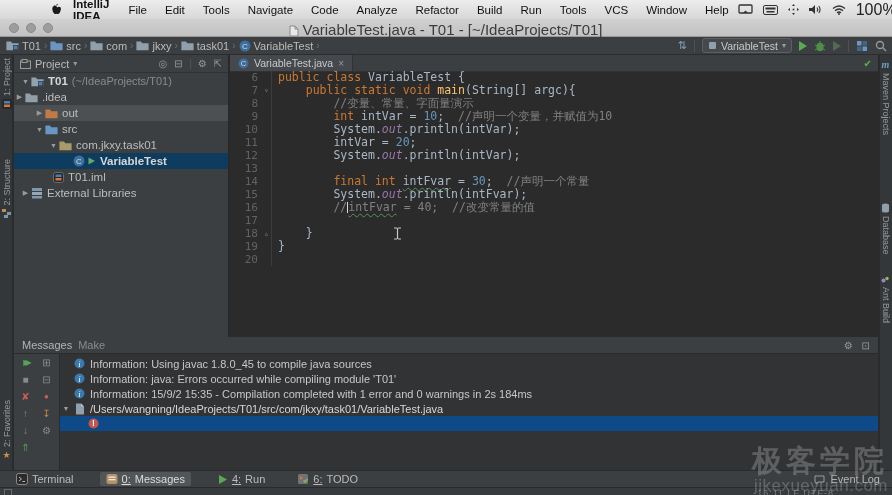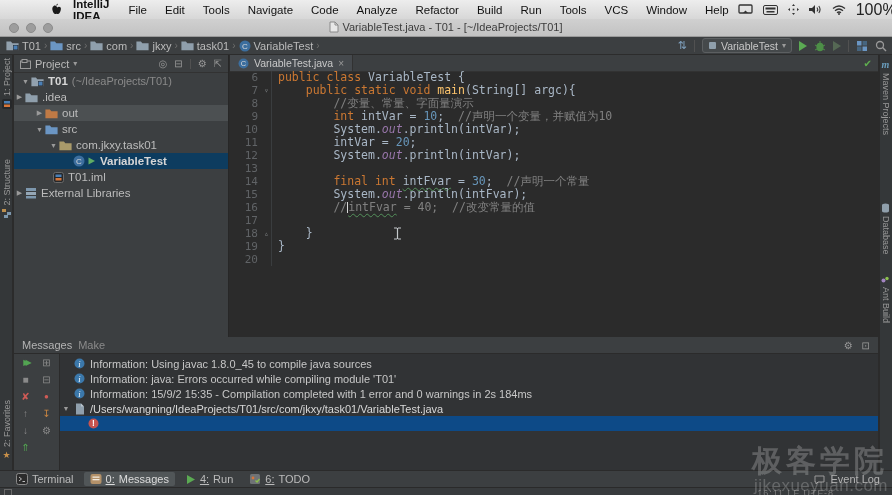--- a/index.html
+++ b/index.html
@@ -13,21 +13,21 @@
   .menu-item{padding:0 9px;}
   .menu-item.bold{font-weight:bold;padding:0 10px;}
   .mac-right{margin-left:auto;display:flex;align-items:center;gap:10px;padding-right:10px;}
   .mac-right svg{display:block;}
   .bat-pct{font-size:16px;color:#222;}
   
   .titlebar{position:absolute;top:19px;left:0;right:0;height:18px;background:linear-gradient(#d0d0d0,#c2c2c2);
             border-bottom:1px solid #9a9a9a;box-sizing:border-box;z-index:5;}
   .lights{position:absolute;left:9px;top:4px;display:flex;gap:7px;}
   .light{width:10px;height:10px;border-radius:50%;background:#9d9d9d;border:1px solid #8b8b8b;box-sizing:border-box;}
-  .tb-title{position:absolute;left:0;right:0;top:2px;text-align:center;font-size:11px;color:#3c3c3c;}
+  .tb-title{position:absolute;left:0;right:0;top:2px;text-align:center;font-size:15px;color:#3c3c3c;}
   .tb-title .ic{vertical-align:-2px;margin-right:3px;}
   
   .ide-toolbar{position:absolute;top:37px;left:0;right:0;height:18px;background:#3c3f41;border-bottom:1px solid #2c2c2c;
                box-sizing:border-box;display:flex;align-items:center;font-size:11px;color:#bbb;z-index:4;}
   .crumbs{display:flex;align-items:center;padding-left:6px;}
   .crumb{display:flex;align-items:center;gap:3px;}
   .crumb-sep{color:#6e6e6e;margin:0 3px;font-size:10px;}
   .run-cluster{margin-left:auto;display:flex;align-items:center;gap:7px;padding-right:5px;}
   .vdiv{width:1px;height:12px;background:#515151;}
   .run-config{display:flex;align-items:center;gap:4px;background:#45494b;border:1px solid #5c5f61;border-radius:3px;
@@ -439,21 +439,21 @@
           <span class="arrow"></span>
           <span class="ic">
             <svg width="11" height="11">
               <rect x="0.5" y="0.5" width="10" height="10" rx="2" fill="#26282a" stroke="#6a6a6a"></rect>
               <rect x="2.5" y="2.5" width="6" height="2.5" fill="#4a7fb5"></rect>
               <rect x="2.5" y="6" width="6" height="2.5" fill="#d7763a"></rect>
             </svg>
           </span>
           <span class="tree-label">T01.iml</span>
         </div>
-        <div class="tree-row" style="">
+        <div class="tree-row" style="padding-left: 6px;">
           <span class="arrow">▶</span>
           <span class="ic">
             <svg width="12" height="12">
               <rect x="1" y="1" width="10" height="3" fill="#7d97ad"></rect>
               <rect x="1" y="5" width="10" height="3" fill="#95a7b6"></rect>
               <rect x="1" y="9" width="10" height="2.5" fill="#7d97ad"></rect>
             </svg>
           </span>
           <span class="tree-label">External Libraries</span>
         </div>
@@ -570,21 +570,21 @@
                 <circle cx="5.5" cy="5.5" r="5" fill="#c75450"></circle>
                 <text x="5.5" y="8.4" font-size="8.5" font-weight="bold" fill="#fff" text-anchor="middle" font-family="Liberation Sans">!</text>
               </svg>
             </span>
           </div>
         </div>
     </div>
   </div>
 
   <div class="bottombar">
-    <span style="display:flex;gap:4px;">
+    <span style="display:flex;gap:20px;">
         <span class="bb-item">
           <span class="ic">
             <svg width="12" height="12">
               <rect x="0.5" y="0.5" width="11" height="11" rx="2" fill="#2b2b2b" stroke="#8a8a8a"></rect>
               <path d="M3 4l2.5 2L3 8" stroke="#bcbcbc" fill="none"></path>
               <line x1="6.5" y1="8.5" x2="9" y2="8.5" stroke="#bcbcbc"></line>
             </svg>
           </span>
           <span> Terminal</span>
         </span>

